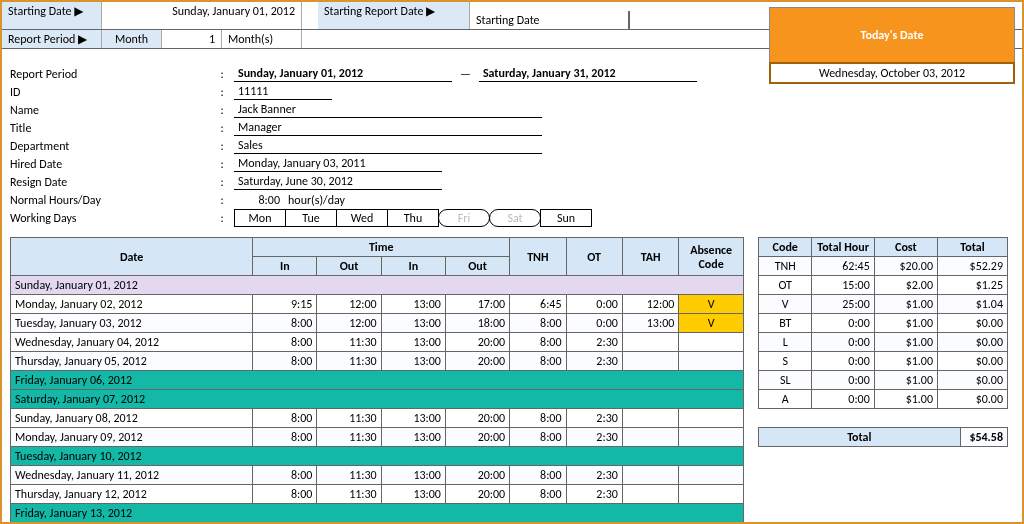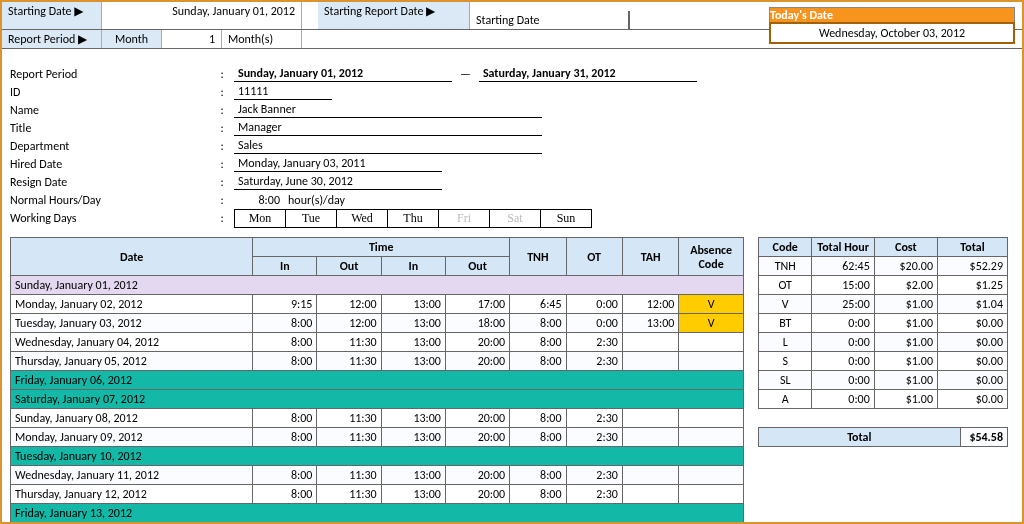--- a/index.html
+++ b/index.html
@@ -8,31 +8,31 @@
 .hdr .cell{border-right:1px solid #aaa;padding:2px 6px;box-sizing:border-box;}
 .hdr .lbl{width:100px;background:#dbe9f6;}
 .hdr .lbl2{width:60px;background:#dbe9f6;}
 .hdr .val{width:200px;text-align:right;background:#fff;}
 .hdr .val-sm{width:60px;text-align:right;background:#fff;}
 .hdr .unit{width:80px;background:#fff;}
 .hdr .gap{flex:0 0 16px;border:none;}
 .hdr .srd{width:152px;background:#dbe9f6;}
 .hdr .srdv{width:160px;text-align:left;border-right:2px solid #666;margin-top:9px;}
 .today-box{position:absolute;right:7px;top:5px;width:246px;}
-.today-box .t1{background:#f7941d;color:#fff;font-weight:bold;text-align:left;border:1px solid #888;border-bottom:none;padding:0;}
+.today-box .t1{background:#f7941d;color:#fff;font-weight:bold;text-align:center;border:1px solid #888;border-bottom:none;padding:20px;}
 .today-box .t2{background:#fff;text-align:center;border:2px solid #a16207;padding:2px;}
 .employee{margin:16px 8px 6px 8px;}
 .employee .row{display:flex;align-items:center;height:18px;}
 .employee .lab{width:200px;}
 .employee .colon{width:24px;text-align:center;}
 .employee .val{border-bottom:1px solid #000;padding:0 4px 1px 4px;min-width:80px;}
 .employee .val-plain{padding:0 4px;}
 .employee .dash{padding:0 8px;}
-.daybox{display:inline-block;width:50px;text-align:center;border:1px solid #000;margin-right:-1px;padding:1px 0;font-family:Liberation Serif, serif;}
-.daybox.off{color:#bbb;}
+.daybox{display:inline-block;width:50px;text-align:center;border:1px solid #000;margin-right:-1px;padding:1px 0;}
+.daybox.off{color:#bbb;border-radius:9px;}
 .main{display:flex;gap:14px;margin:10px 8px 0 8px;}
 table{border-collapse:collapse;}
 th,td{border:1px solid #666;padding:2px 4px;font-size:12px;}
 th{background:#d5e6f7;font-weight:bold;text-align:center;}
 .ts{width:734px;}
 .ts td{text-align:right;}
 .ts td.date{text-align:left;width:238px;}
 .ts .wk{background:#e3d8ef;}
 .ts .wk td{text-align:left;}
 .ts .wkblue{background:#14b8a6;}

